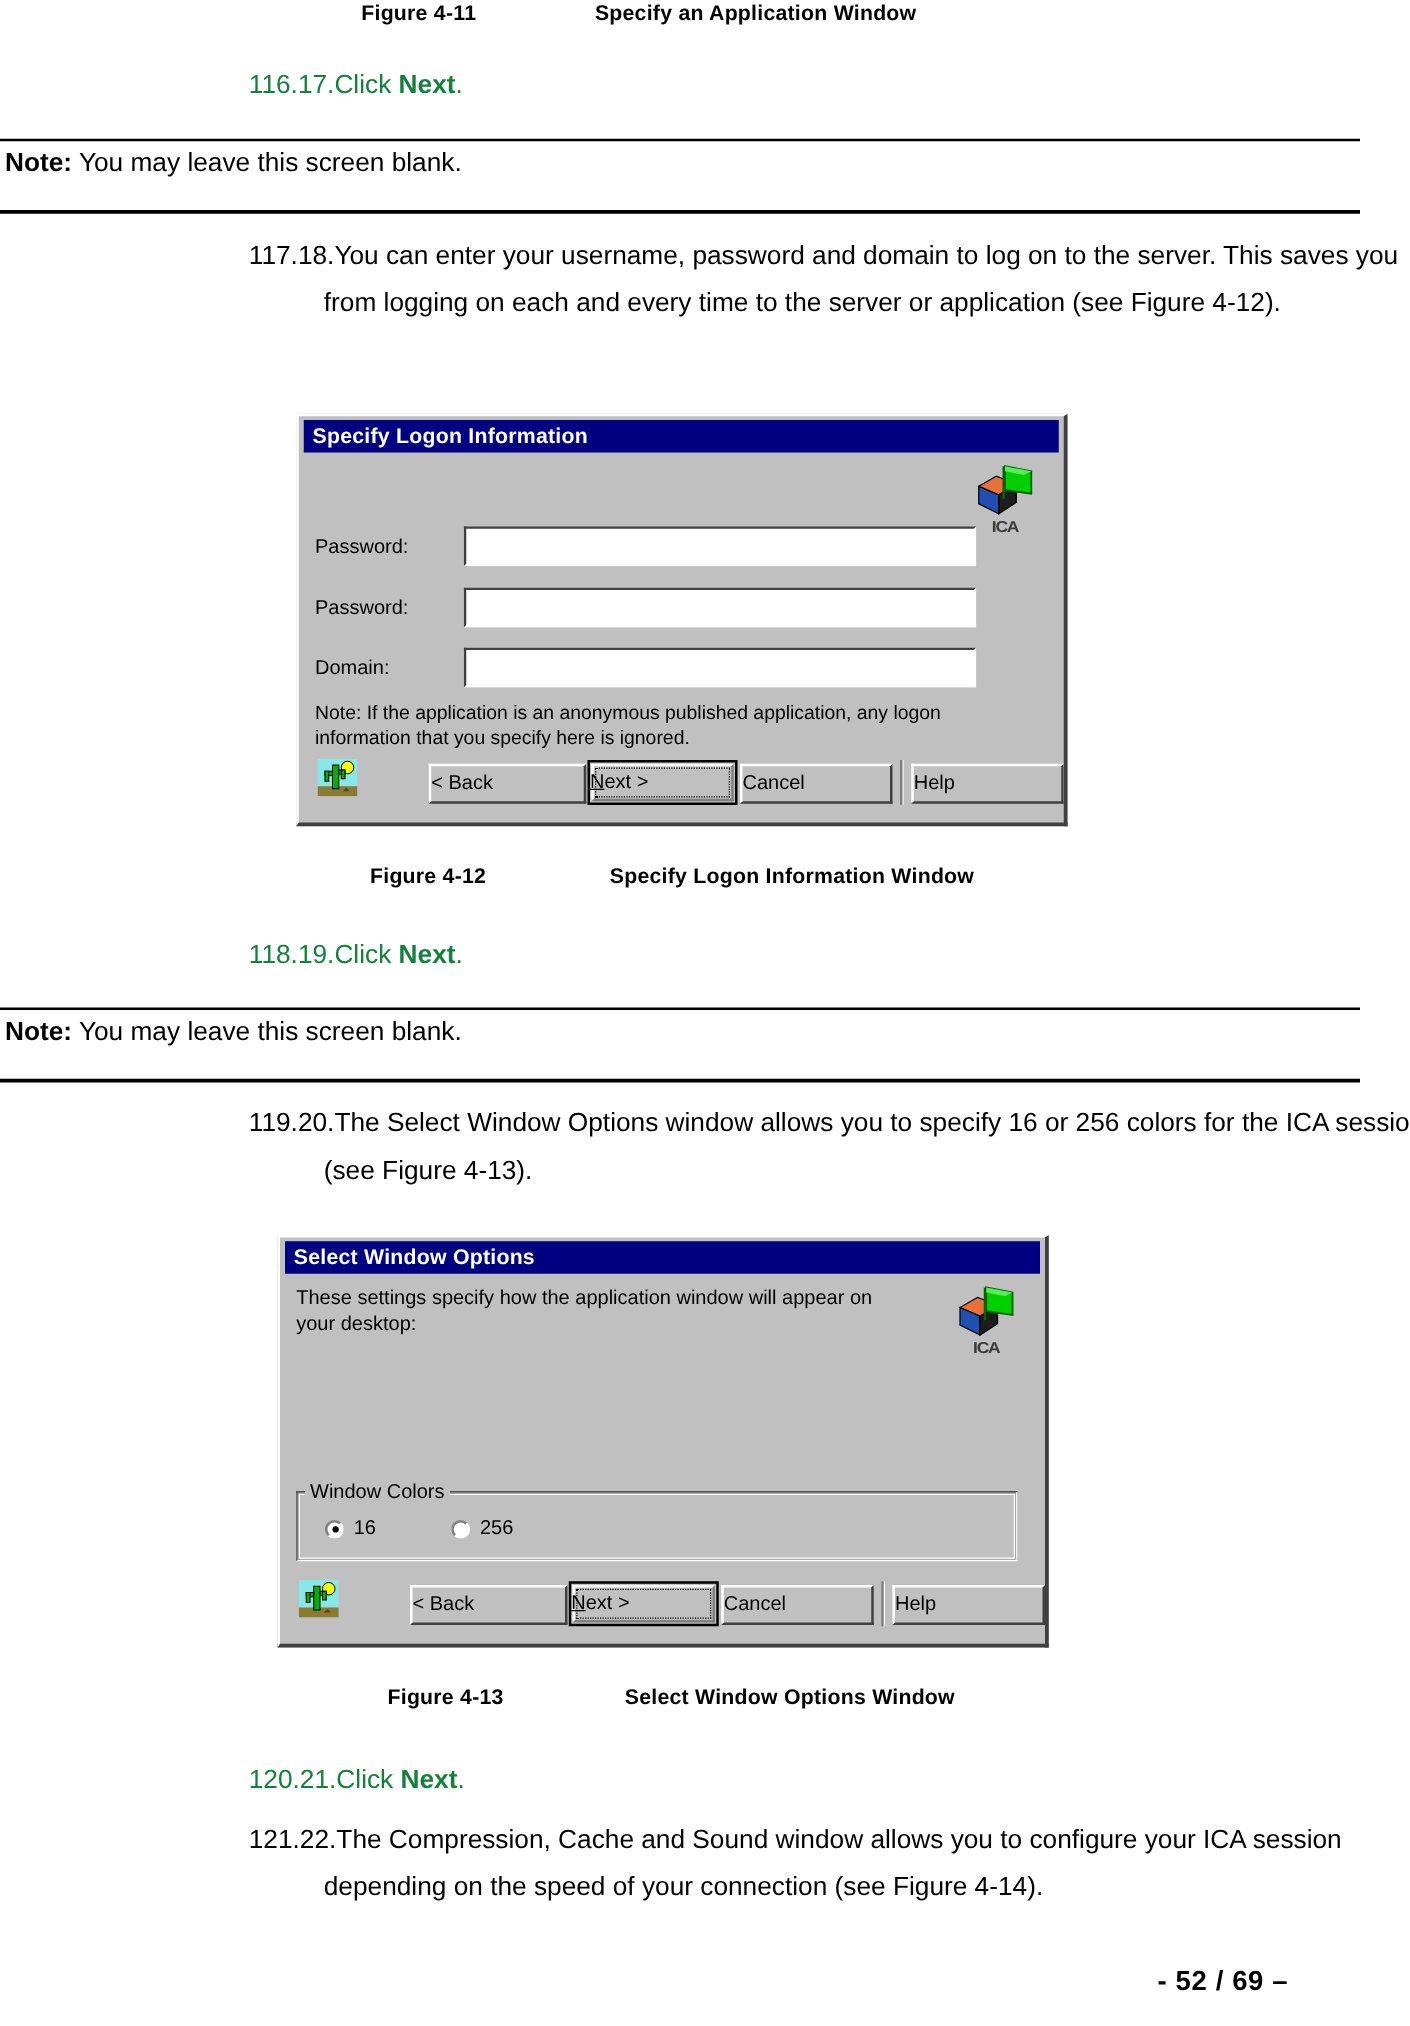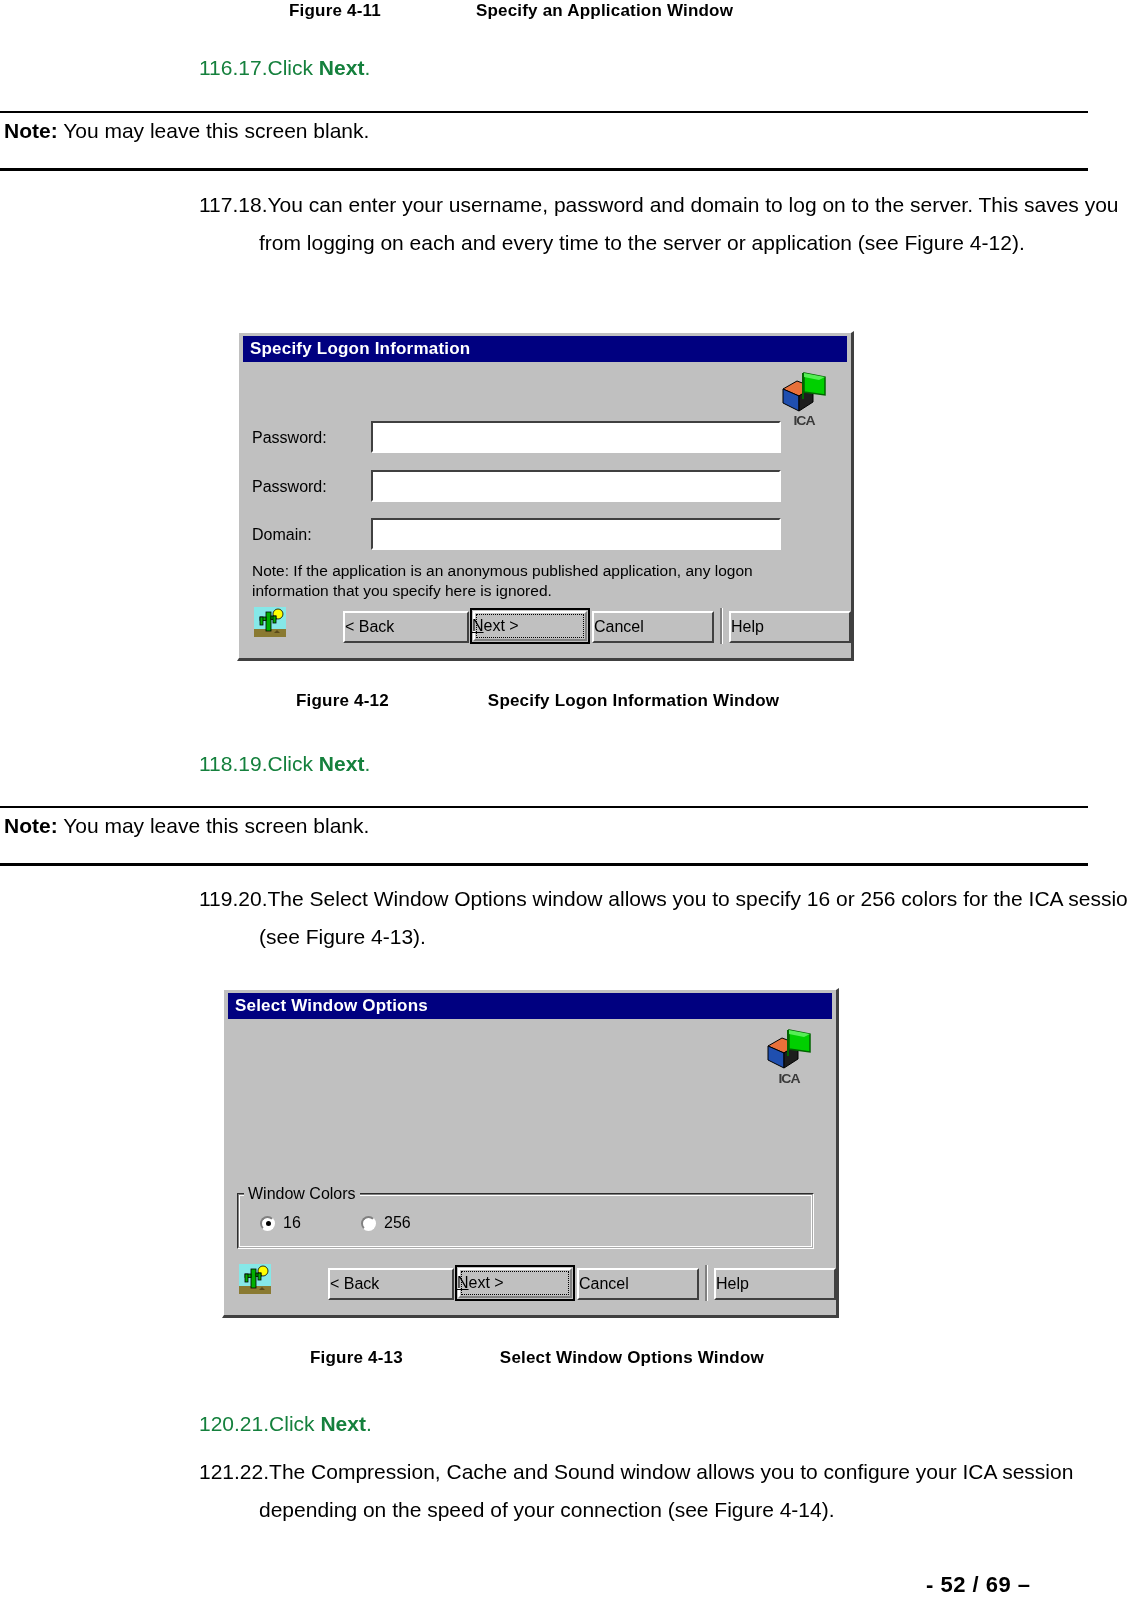--- a/index.html
+++ b/index.html
@@ -373,20 +373,22 @@
 <div class="step-hang" style="left:199px; top:880px; width:890px;">
   <span class="step-num">119.20.</span><span>The Select Window Options window allows you to specify 16 or 256 colors for the ICA session (see Figure 4-13).</span>
 </div>
 
 <div class="win-dialog" style="left:222px; top:988px; width:617px; height:330px;">
 
   <div class="title-bar">
     <span>Select Window Options</span>
   </div>
 
+  <div class="dlg-desc" style="left:13px; top:38px; width:520px;">These settings specify how the application window will appear on
+your desktop:</div>
 
   <div class="ica-logo" style="left:538px; top:38px;">
     <svg width="54" height="46" viewBox="0 0 54 46">
       <polygon points="6,18 20,10 36,16 22,25" fill="#e8703a"></polygon>
       <polygon points="6,18 20,10 36,16 22,25" fill="none" stroke="#000" stroke-width="1"></polygon>
       <polygon points="6,18 22,25 22,40 6,32" fill="#1f4fb0"></polygon>
       <polygon points="6,18 22,25 22,40 6,32" fill="none" stroke="#000" stroke-width="1"></polygon>
       <polygon points="22,25 36,16 36,31 22,40" fill="#1d1d1d"></polygon>
       <polygon points="22,25 36,16 36,31 22,40" fill="none" stroke="#000" stroke-width="1"></polygon>
       <rect x="25" y="2" width="2" height="26" fill="#006400"></rect>

